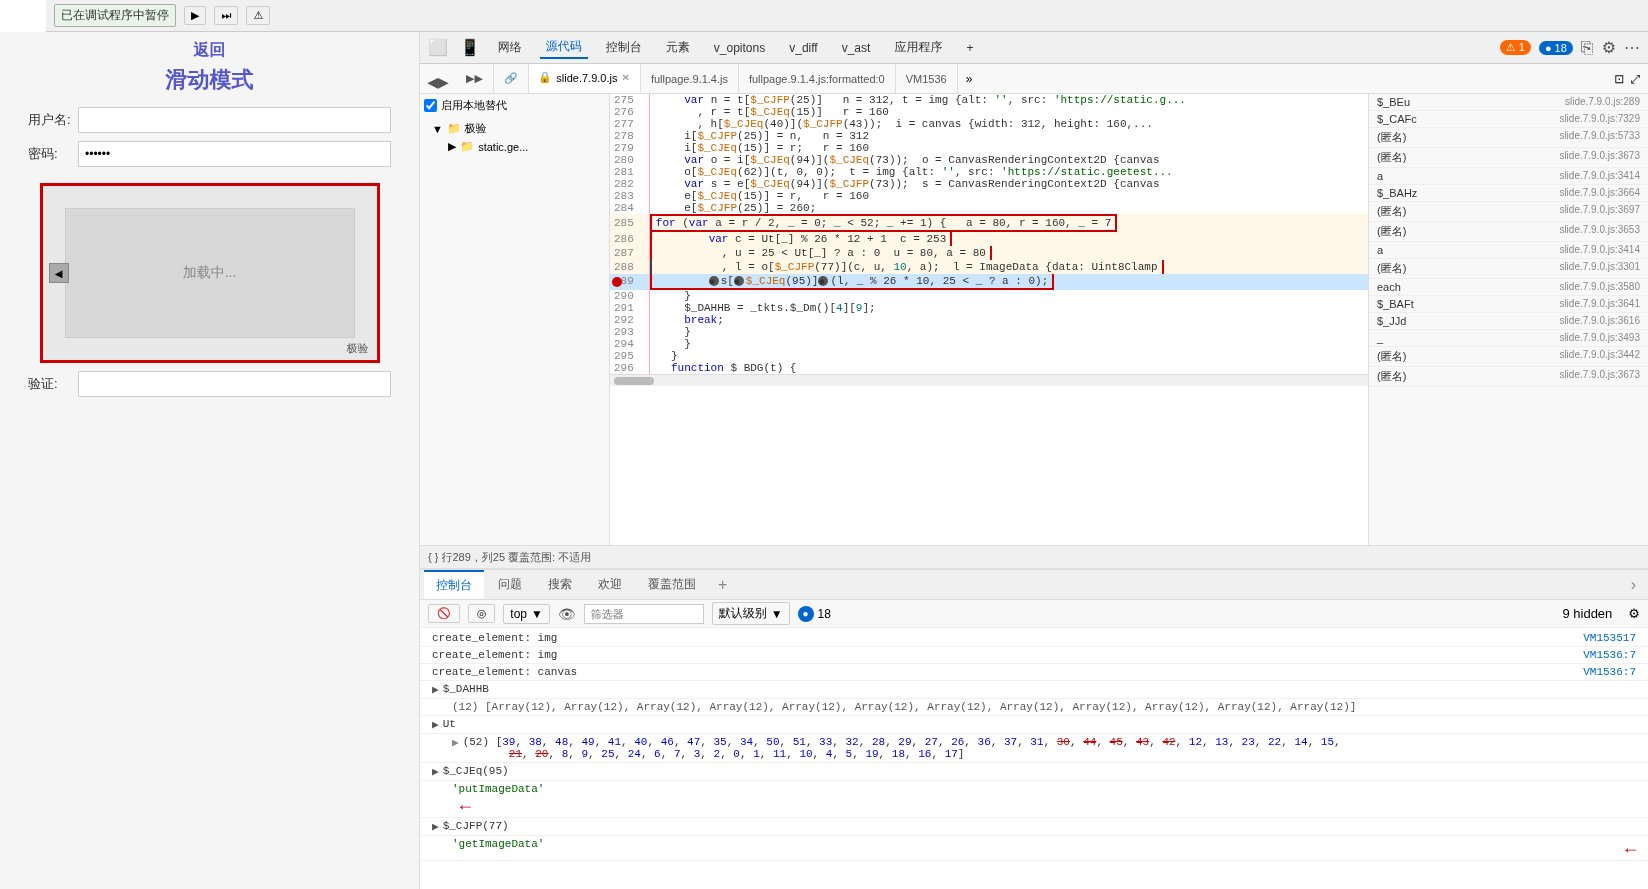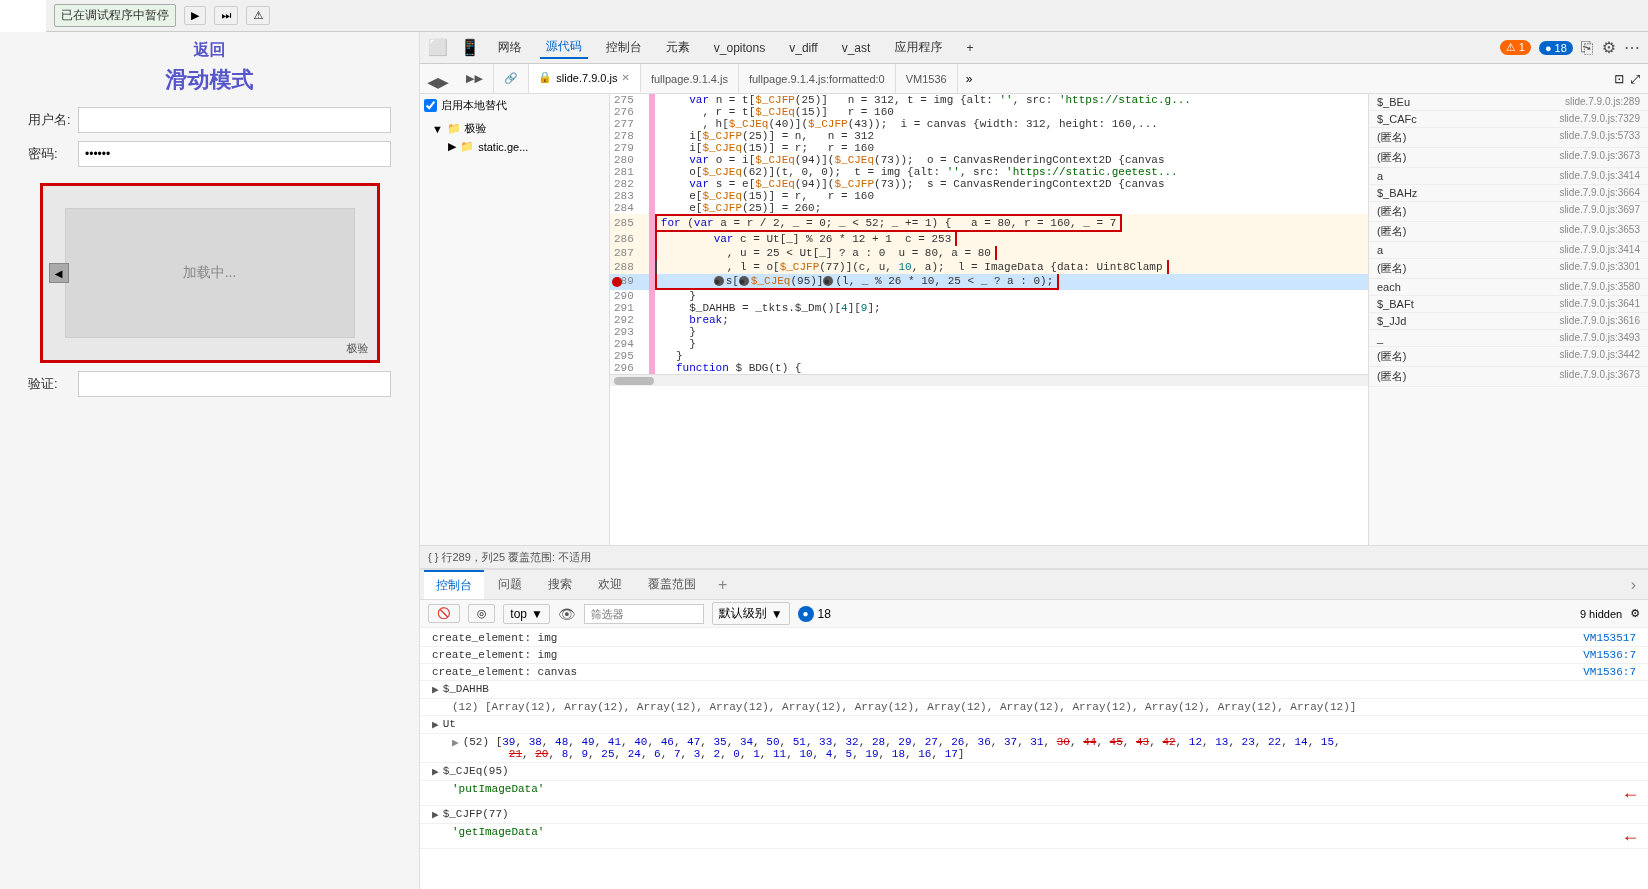--- a/index.html
+++ b/index.html
@@ -51,21 +51,21 @@
     .file-tab-actions { margin-left: auto; display: flex; align-items: center; padding: 0 8px; gap: 6px; }
 
     
     .devtools-body { flex: 1; display: flex; overflow: hidden; }
     .sidebar-icon-btn { height: 36px; display: flex; align-items: center; justify-content: center; cursor: pointer; font-size: 14px; color: #555; }
     .tree-item { display: flex; align-items: center; padding: 2px 8px; font-size: 11px; cursor: pointer; gap: 4px; }
     .code-editor { flex: 1; background: #ffffff; overflow: auto; font-family: 'Consolas', 'Courier New', monospace; font-size: 11px; }
     .code-lines { display: table; min-width: 100%; }
     .code-line { display: table-row; }
     .code-line.highlighted { background: #cce5ff; }
-    .line-num { display: table-cell; width: 36px; text-align: right; padding-right: 15px; color: #888; user-select: none; border-right: 6px solid #f9a8d4; padding-left: 4px; white-space: nowrap; }
+    .line-num { display: table-cell; width: 36px; text-align: right; padding-right: 15px; color: #888; user-select: none; border-right: 1px solid #f9a8d4; padding-left: 4px; white-space: nowrap; }
     .line-content { display: table-cell; padding-left: 8px; white-space: pre; color: #333; }
     .breakpoint-dot { display: inline-block; width: 10px; height: 10px; background: #cc0000; border-radius: 50%; margin-right: 4px; vertical-align: middle; }
     .debug-dot { display: inline-block; width: 10px; height: 10px; background: #555; border-radius: 50%; margin-right: 2px; vertical-align: middle; }
     .kw-blue { color: #0000cc; }
     .kw-orange { color: #cc6600; }
     .str-green { color: #006600; }
     .num-teal { color: #007777; }
 
     
     .variables-panel { width: 280px; background: #f8f8f8; border-left: 1px solid #ddd; flex-shrink: 0; overflow: auto; font-size: 11px; }
@@ -81,21 +81,21 @@
     .console-tabs { height: 30px; background: #f0f0f0; border-bottom: 1px solid #ddd; display: flex; align-items: stretch; flex-shrink: 0; gap: 2px; padding: 0 4px; }
     .console-tab { display: flex; align-items: center; padding: 0 12px; font-size: 12px; cursor: pointer; color: #555; }
     .console-tab.active { background: #fff; border-top: 2px solid #0066cc; color: #0066cc; }
     .console-tab-add { display: flex; align-items: center; padding: 0 8px; cursor: pointer; font-size: 16px; color: #888; }
     .console-tab-right { margin-left: auto; display: flex; align-items: center; }
 
     
     .console-toolbar { height: 28px; background: #f8f8f8; border-bottom: 1px solid #eee; display: flex; align-items: center; padding: 0 8px; gap: 8px; flex-shrink: 0; }
     .console-btn { background: none; border: 1px solid #ccc; border-radius: 2px; padding: 2px 8px; cursor: pointer; font-size: 11px; display: flex; align-items: center; gap: 4px; }
     .filter-input { width: 120px; height: 20px; border: 1px solid #ccc; padding: 2px 6px; font-size: 11px; }
-    .console-right { margin-left: auto; display: flex; align-items: center; gap: 8px; font-size: 11px; }
+    .console-right { margin-left: auto; display: flex; align-items: center; gap: 16px; font-size: 13px; }
 
     
     .console-output { flex: 1; overflow: auto; font-family: 'Consolas', 'Courier New', monospace; font-size: 11px; padding: 2px 0; }
     .console-line { display: flex; justify-content: flex-start; padding: 2px 12px; border-bottom: 1px solid #f0f0f0; color: #333; align-items: flex-start; }
     .console-line-text { flex: 1; }
     .console-line-src { color: #0066cc; cursor: pointer; white-space: nowrap; margin-left: 8px; }
     .console-expand { color: #888; cursor: pointer; margin-right: 4px; }
 
     .source-body { display: flex; flex: 1; overflow: hidden; }
 
@@ -454,21 +454,21 @@
             <span class="console-line-text">Ut</span>
           </div>
           <div class="console-line" style="padding-left:32px; flex-wrap:wrap;">
             <span class="console-expand">▶</span>
             <span class="console-line-text">(52) [<span style="color:#0000cc;">39</span>, <span style="color:#0000cc;">38</span>, <span style="color:#0000cc;">48</span>, <span style="color:#0000cc;">49</span>, <span style="color:#0000cc;">41</span>, <span style="color:#0000cc;">40</span>, <span style="color:#0000cc;">46</span>, <span style="color:#0000cc;">47</span>, <span style="color:#0000cc;">35</span>, <span style="color:#0000cc;">34</span>, <span style="color:#0000cc;">50</span>, <span style="color:#0000cc;">51</span>, <span style="color:#0000cc;">33</span>, <span style="color:#0000cc;">32</span>, <span style="color:#0000cc;">28</span>, <span style="color:#0000cc;">29</span>, <span style="color:#0000cc;">27</span>, <span style="color:#0000cc;">26</span>, <span style="color:#0000cc;">36</span>, <span style="color:#0000cc;">37</span>, <span style="color:#0000cc;">31</span>, <span style="color:#cc0000; text-decoration:line-through;">30</span>, <span style="color:#cc0000; text-decoration:line-through;">44</span>, <span style="color:#cc0000; text-decoration:line-through;">45</span>, <span style="color:#cc0000; text-decoration:line-through;">43</span>, <span style="color:#cc0000; text-decoration:line-through;">42</span>, <span style="color:#0000cc;">12</span>, <span style="color:#0000cc;">13</span>, <span style="color:#0000cc;">23</span>, <span style="color:#0000cc;">22</span>, <span style="color:#0000cc;">14</span>, <span style="color:#0000cc;">15</span>,<br>&nbsp;&nbsp;&nbsp;&nbsp;&nbsp;&nbsp;&nbsp;<span style="color:#cc0000; text-decoration:line-through;">21</span>, <span style="color:#cc0000; text-decoration:line-through;">20</span>, <span style="color:#0000cc;">8</span>, <span style="color:#0000cc;">9</span>, <span style="color:#0000cc;">25</span>, <span style="color:#0000cc;">24</span>, <span style="color:#0000cc;">6</span>, <span style="color:#0000cc;">7</span>, <span style="color:#0000cc;">3</span>, <span style="color:#0000cc;">2</span>, <span style="color:#0000cc;">0</span>, <span style="color:#0000cc;">1</span>, <span style="color:#0000cc;">11</span>, <span style="color:#0000cc;">10</span>, <span style="color:#0000cc;">4</span>, <span style="color:#0000cc;">5</span>, <span style="color:#0000cc;">19</span>, <span style="color:#0000cc;">18</span>, <span style="color:#0000cc;">16</span>, <span style="color:#0000cc;">17</span>]</span>
           </div>
           <div class="console-line">
             <span style="color:#555; margin-right:4px;">▶</span>
             <span class="console-line-text">$_CJEq(95)</span>
           </div>
-          <div class="console-line" style="padding-left:32px;">
+          <div class="console-line" style="padding-left:32px;flex-direction:column;">
             <span class="console-line-text"><span style="color:#006600;">'putImageData'</span></span>
             <span style="color:#cc0000; font-size:18px; margin-left:8px;">←</span>
           </div>
           <div class="console-line">
             <span style="color:#555; margin-right:4px;">▶</span>
             <span class="console-line-text">$_CJFP(77)</span>
           </div>
           <div class="console-line" style="padding-left:32px;">
             <span class="console-line-text"><span style="color:#006600;">'getImageData'</span></span>
             <span style="color:#cc0000; font-size:18px; margin-left:8px;">←</span>

